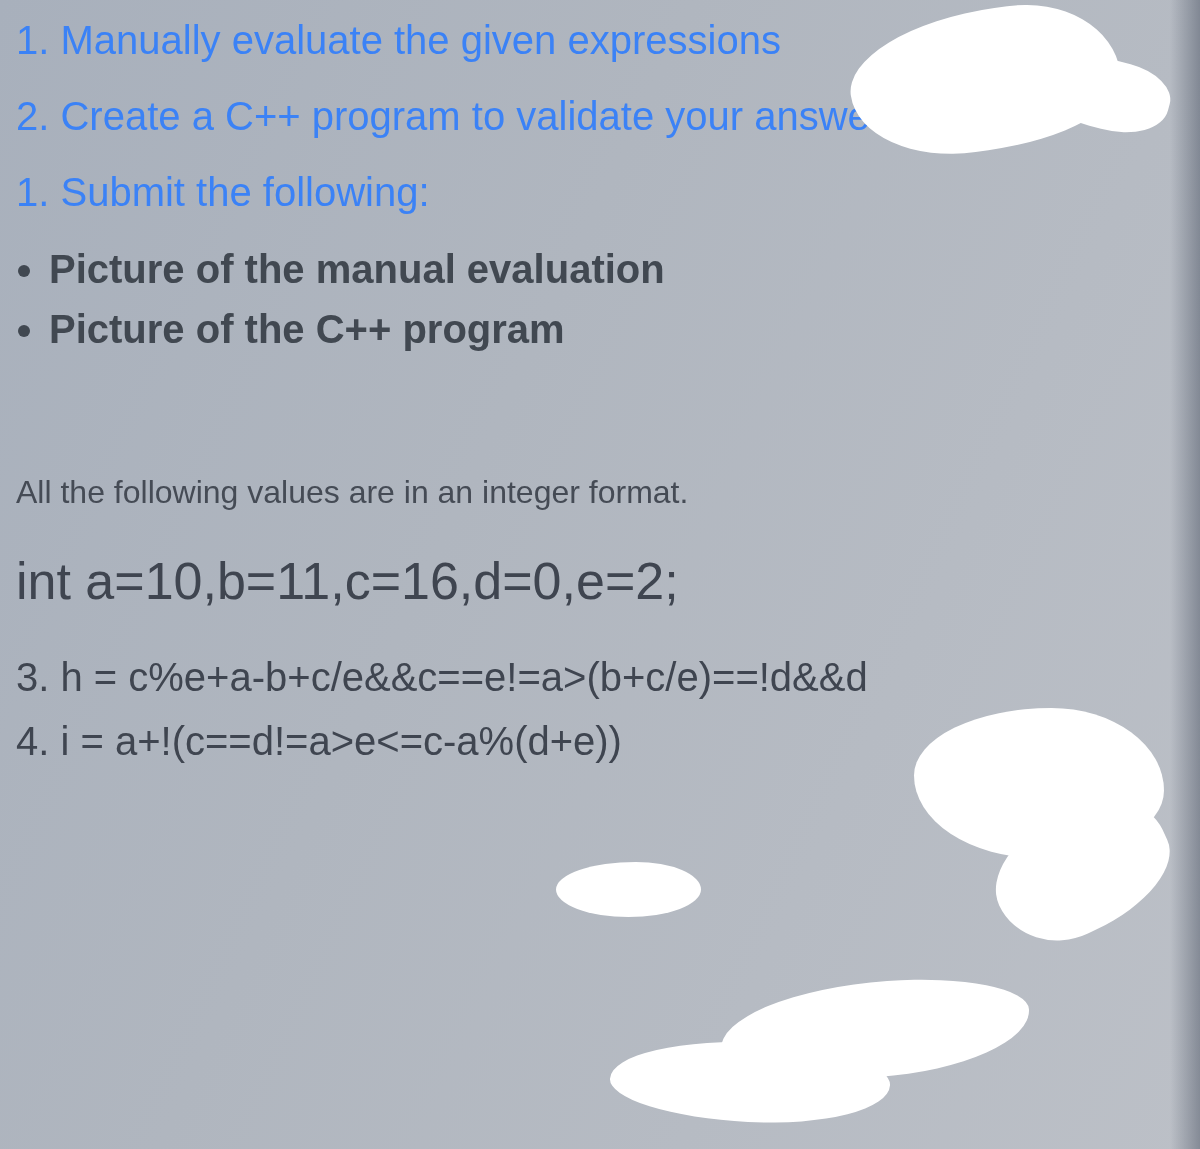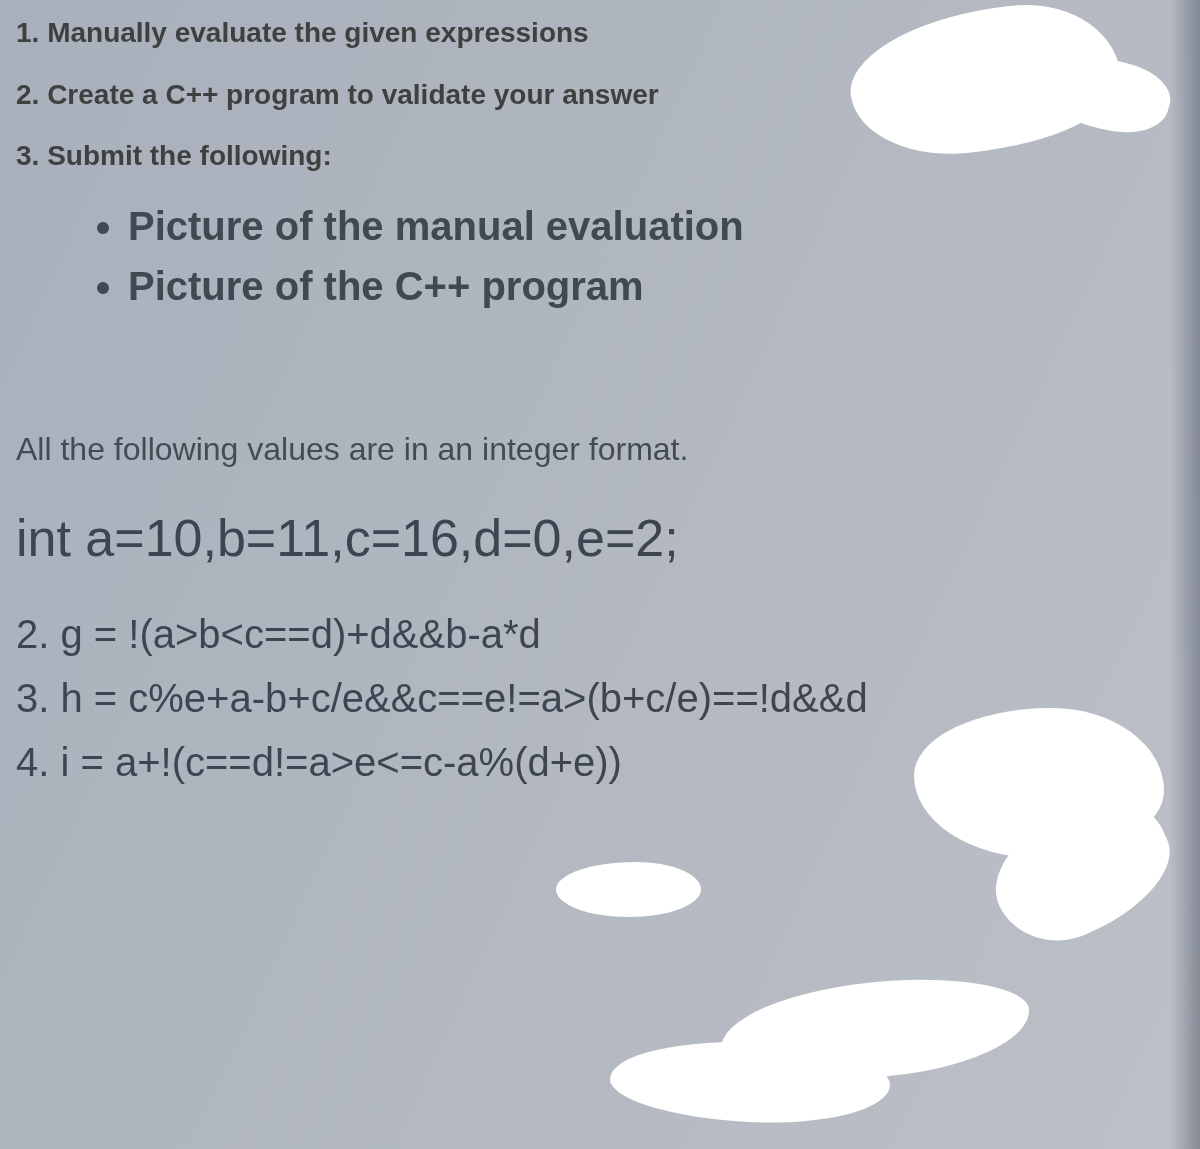--- a/index.html
+++ b/index.html
@@ -20,29 +20,29 @@
   .dark-edge {
     position: absolute;
     right: 0;
     top: 0;
     width: 30px;
     height: 100%;
     background: linear-gradient(to right, rgba(0,0,0,0) 0%, rgba(30,40,60,0.35) 100%);
     pointer-events: none;
   }
   .instr {
-    font-size: 28px;
-    font-weight: 700;
-    color: #404040;
+    font-size: 40px;
+    font-weight: 400;
+    color: #3b82f6;
     margin: 6px 0 28px 0;
     line-height: 1.2;
   }
   .bullets {
     list-style: disc;
-    margin: 0 0 0 112px;
+    margin: 0 0 0 33px;
     padding: 0;
   }
   .bullets li {
     font-size: 40px;
     font-weight: 600;
     color: #414851;
     margin-bottom: 10px;
     line-height: 1.25;
   }
   .spacer {
@@ -82,35 +82,34 @@
   .b2b { top: 810px; right: 28px;  width: 180px; height: 120px; border-radius: 55% 45% 60% 40% / 50% 50% 45% 55%; transform: rotate(-25deg); }
   .b3  { top: 862px; left: 556px;  width: 145px; height: 55px;  border-radius: 55% 45% 50% 50% / 50% 50% 50% 50%; }
   .b4  { top: 982px; left: 720px;  width: 310px; height: 95px;  border-radius: 55% 45% 50% 50% / 60% 40% 60% 40%; transform: rotate(-4deg); }
   .b5  { top: 1042px; left: 610px; width: 280px; height: 80px;  border-radius: 55% 45% 50% 50% / 55% 45% 55% 45%; transform: rotate(3deg); }
 </style>
 </head>
 <body>
 
 <div class="instr">1. Manually evaluate the given expressions</div>
 <div class="instr">2. Create a C++ program to validate your answer</div>
-<div class="instr">3. Submit the following:</div>
+<div class="instr">1. Submit the following:</div>
 
 <ul class="bullets">
   <li>Picture of the manual evaluation</li>
   <li>Picture of the C++ program</li>
 </ul>
 
 <div class="spacer"></div>
 
 <div class="note">All the following values are in an integer format.</div>
 
 <div class="decl">int a=10,b=11,c=16,d=0,e=2;</div>
 
 <div class="exprs">
-  <div>2. g = !(a&gt;b&lt;c==d)+d&amp;&amp;b-a*d</div>
   <div>3. h = c%e+a-b+c/e&amp;&amp;c==e!=a&gt;(b+c/e)==!d&amp;&amp;d</div>
   <div>4. i = a+!(c==d!=a&gt;e&lt;=c-a%(d+e))</div>
 </div>
 
 <div class="dark-edge"></div>
 
 <div class="blob b1"></div>
 <div class="blob b1b"></div>
 <div class="blob b2"></div>
 <div class="blob b2b"></div>

